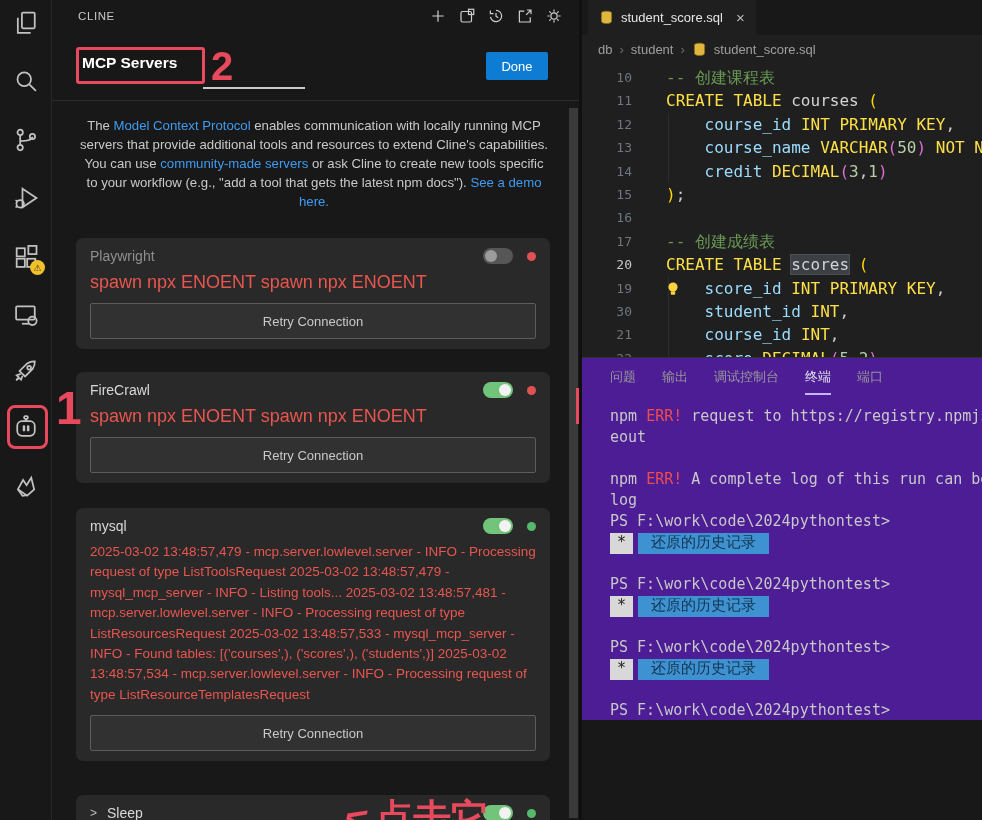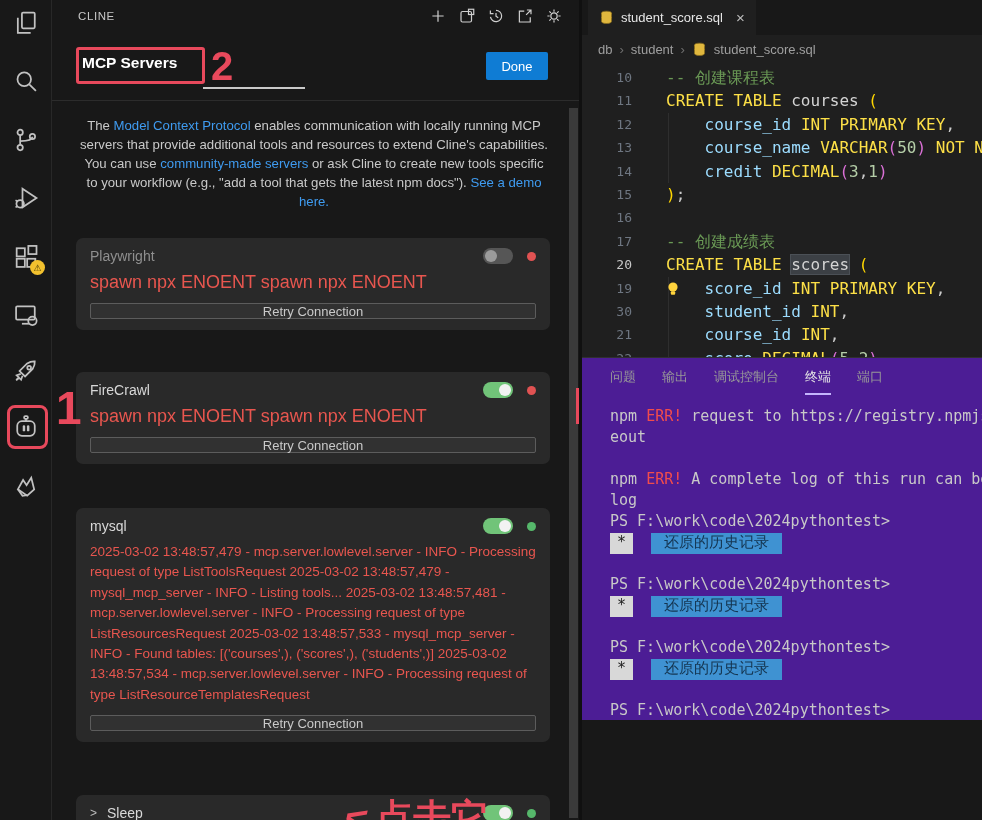--- a/index.html
+++ b/index.html
@@ -50,21 +50,21 @@
   .toggle.off { background:#565656; }
   .toggle.on  { background:#71c479; }
   .knob { position:absolute; top:2px; width:12px; height:12px; border-radius:50%; }
   .toggle.off .knob { left:2px;  background:#9b9b9b; }
   .toggle.on  .knob { right:2px; background:#f2f2f2; }
   .status-dot { width:9px; height:9px; border-radius:50%; margin-left:14px; flex:0 0 auto; }
   .status-dot.red { background:#e05252; }
   .status-dot.green { background:#56b86b; }
   .server-error { margin-top:8px; font-size:18px; color:#e8564f; }
   .server-log { margin-top:8px; font-size:13.5px; line-height:20.4px; color:#e8564f; }
-  .retry-btn { margin-top:10px; width:100%; height:16px; background:#313131;
+  .retry-btn { margin-top:10px; width:100%; height:36px; background:#313131;
                border:1px solid #5c5c5c; border-radius:2px; color:#c9c9c9;
                font-size:13px; font-family:inherit; cursor:pointer; }
   .panel-scrollbar { position:absolute; right:1px; top:108px; width:9px; height:710px;
                      background:#3a3a3a; border-radius:0; }
 
   
   .sash { position:absolute; left:579px; top:0; width:3px; height:820px; background:#101010; }
   .red-marker { position:absolute; left:576px; top:388px; width:3px; height:36px;
                 background:#e8495c; z-index:40; }
   .editor { position:absolute; left:582px; top:0; width:400px; height:357px;
@@ -101,21 +101,21 @@
               background:#4c1d95; border-top:1px solid #303030; }
   .term-tabs { display:flex; gap:26px; padding:10px 0 0 28px; }
   .term-tab { font-size:13px; color:#989898; padding-bottom:7px; cursor:pointer; }
   .term-tab.active { color:#e5e5e5; border-bottom:2px solid #c4b5fd; }
   .term-body { margin-top:12px; padding-left:28px;
                font-family:"DejaVu Sans Mono", monospace; font-size:15px; }
   .tline { height:21px; white-space:pre; color:#c8c8c8; overflow:hidden; }
   .err { color:#f14c4c; }
   .restore-row { display:flex; }
   .rstar { background:#d8d8d8; color:#222222; padding:0 7px; }
-  .rlabel { background:#3f92d2; color:#14344f; padding:0 13px; margin-left:18px; }
+  .rlabel { background:#3f92d2; color:#14344f; padding:0 13px; margin-left:5px; }
 
   
   .annot { position:absolute; z-index:50; color:#e8495c; }
   .annot-box { border:3px solid #e8495c; background:transparent; }
   #annot-robot-box { left:7px; top:405px; width:41px; height:44px; border-radius:8px; }
   #annot-1 { left:56px; top:381px; font-size:46px; font-weight:600; }
   #annot-mcp-box { left:76px; top:47px; width:129px; height:37px; border-radius:3px; }
   #annot-2 { left:211px; top:44px; font-size:40px; font-weight:600; }
   #annot-hint { left:345px; top:793px; font-size:38px; font-weight:700; white-space:nowrap; }
   #annot-hint .arr { display:inline-block; transform:rotate(12deg); margin-right:8px; }

